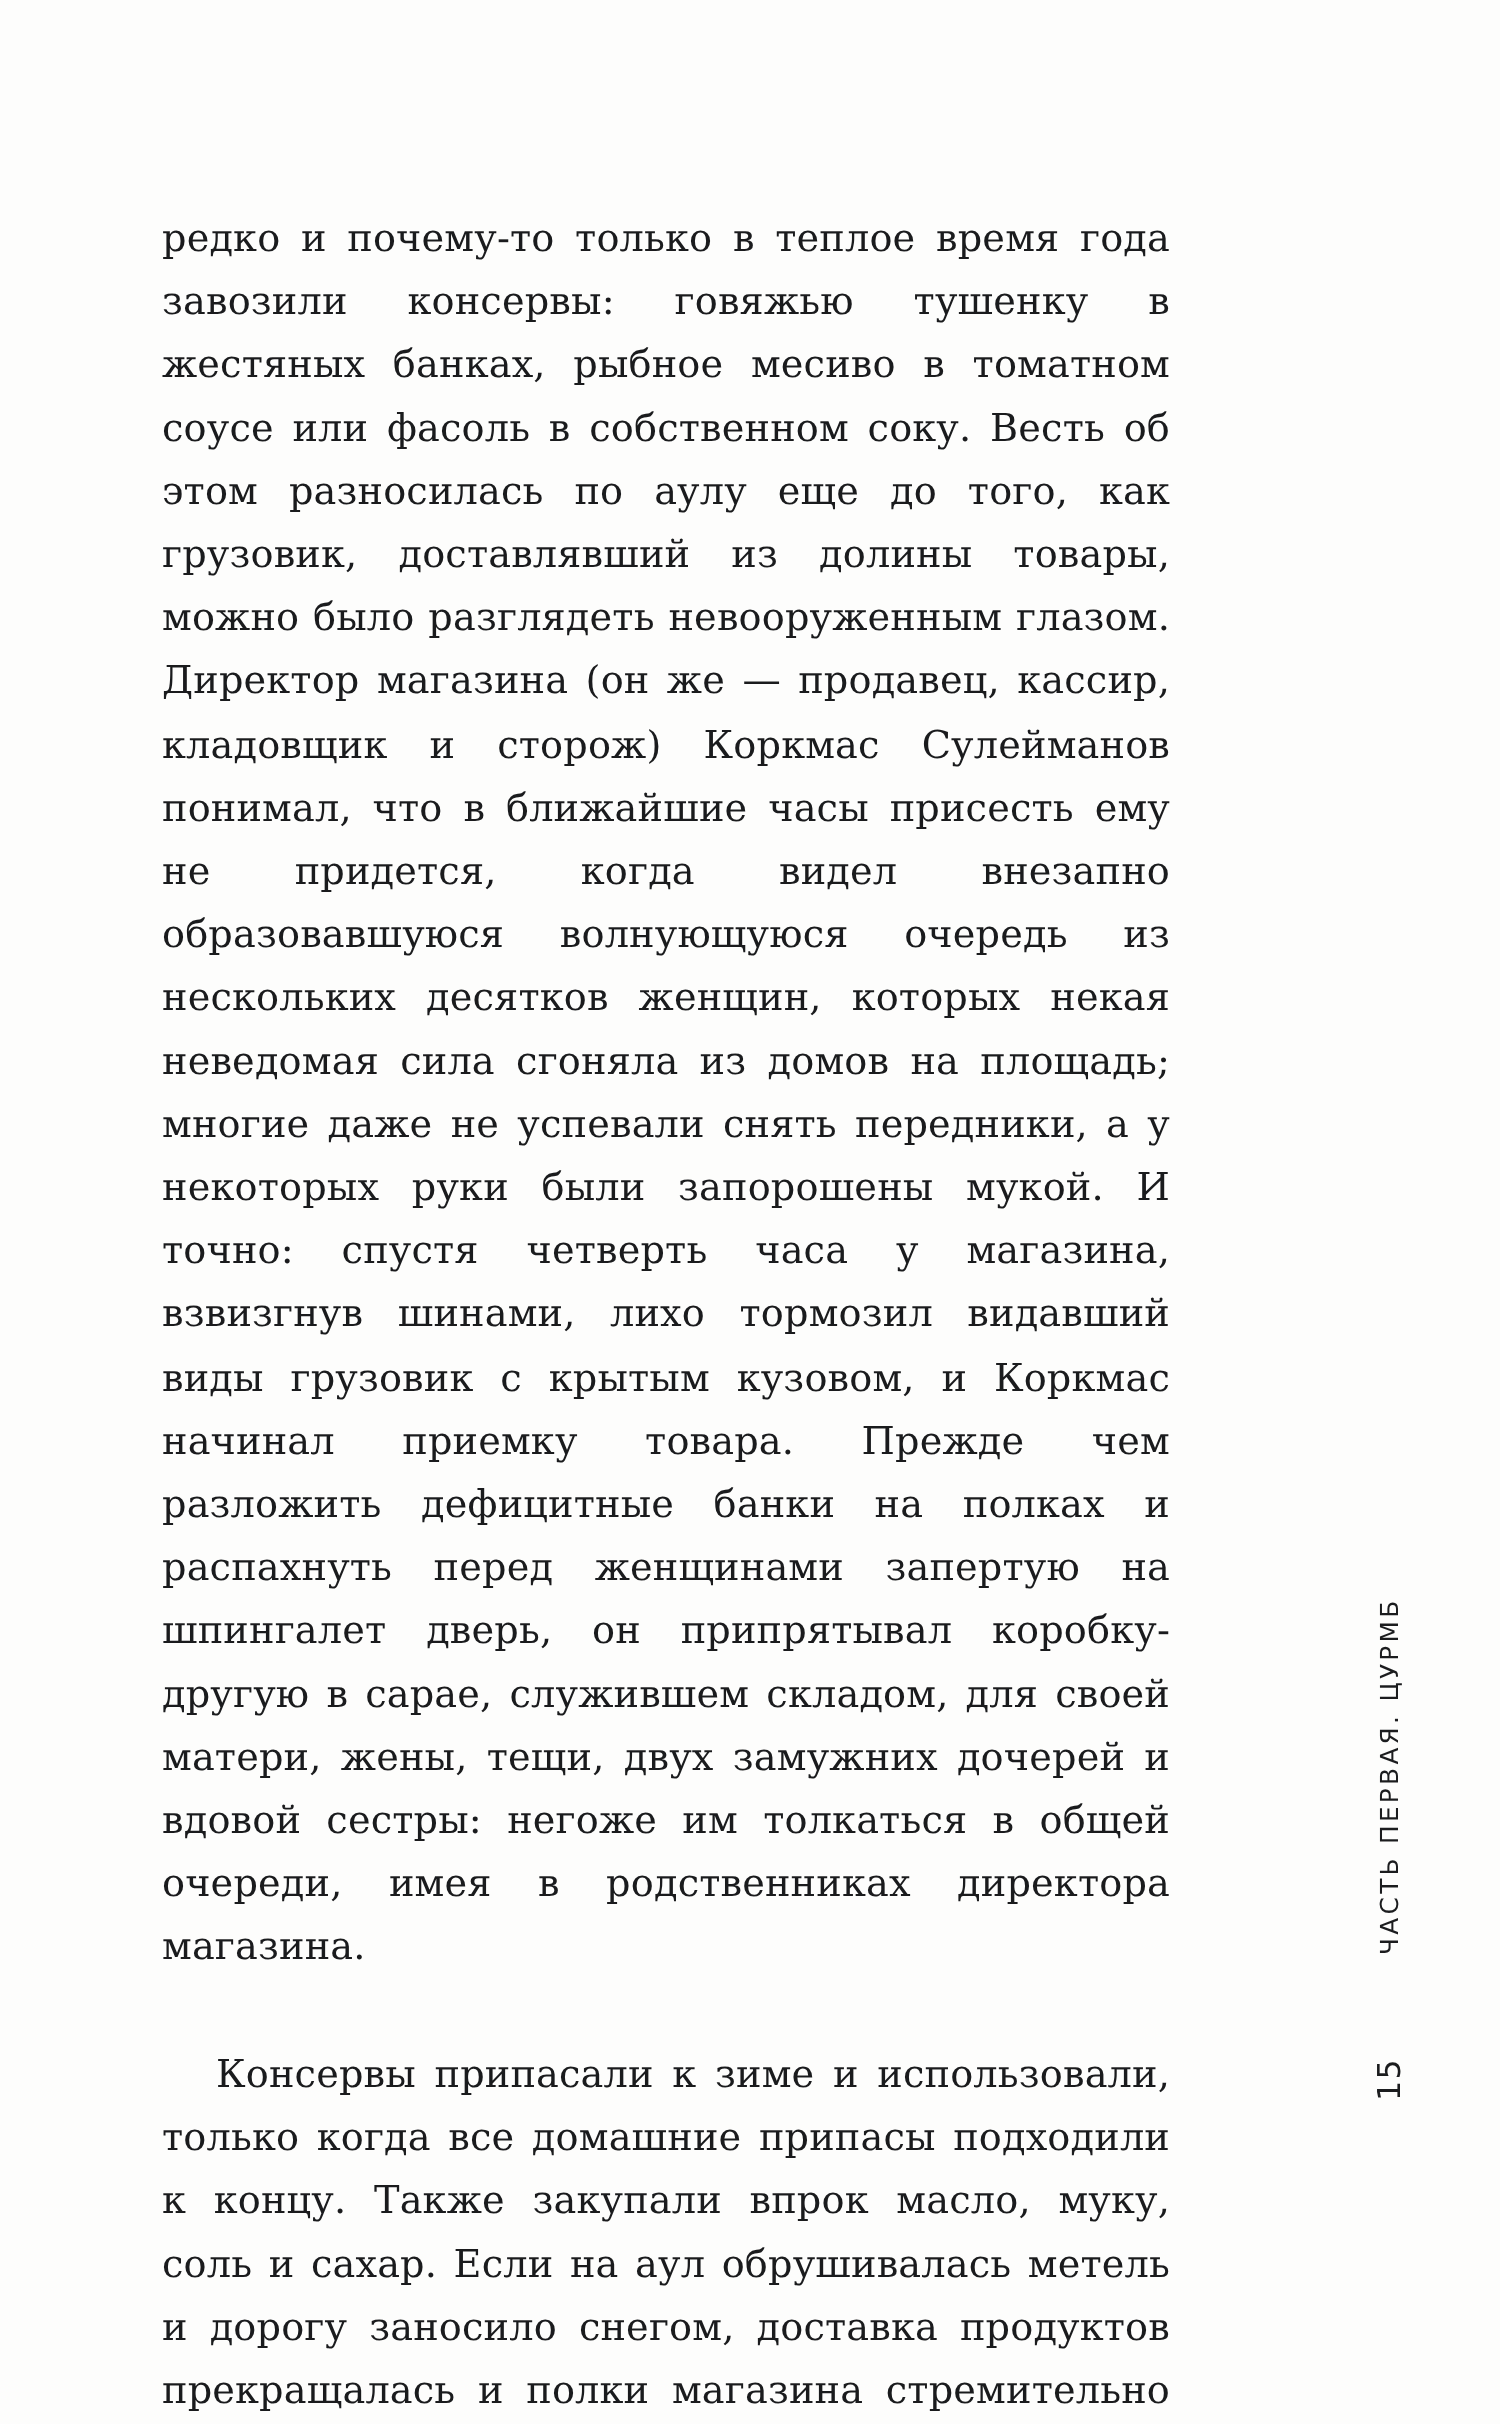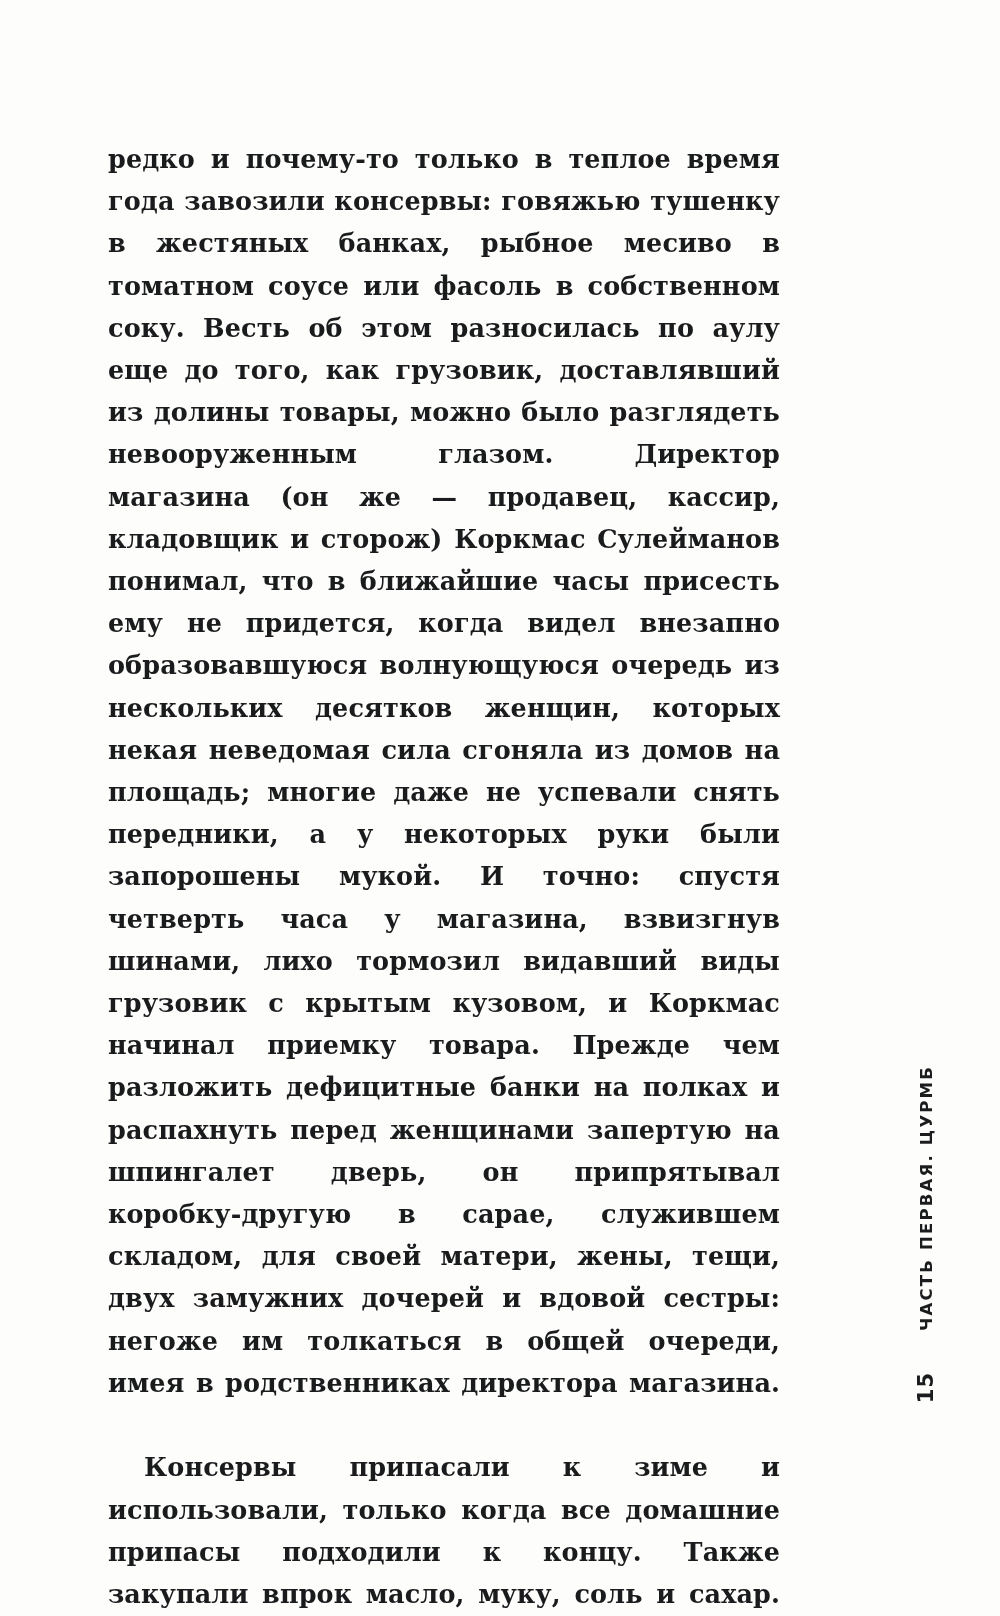--- a/index.html
+++ b/index.html
@@ -13,21 +13,20 @@
     position: relative;
     font-family: "DejaVu Sans", sans-serif;
     color: #17181a;
     overflow: hidden;
   }
 
   .page {
     position: absolute;
     inset: 0;
     background: #fdfdfc;
-    font-weight: bold;
   }
 
   .text-column {
     position: absolute;
     left: 108px;
     top: 138px;
     width: 672px;
   }
 
   .para {

